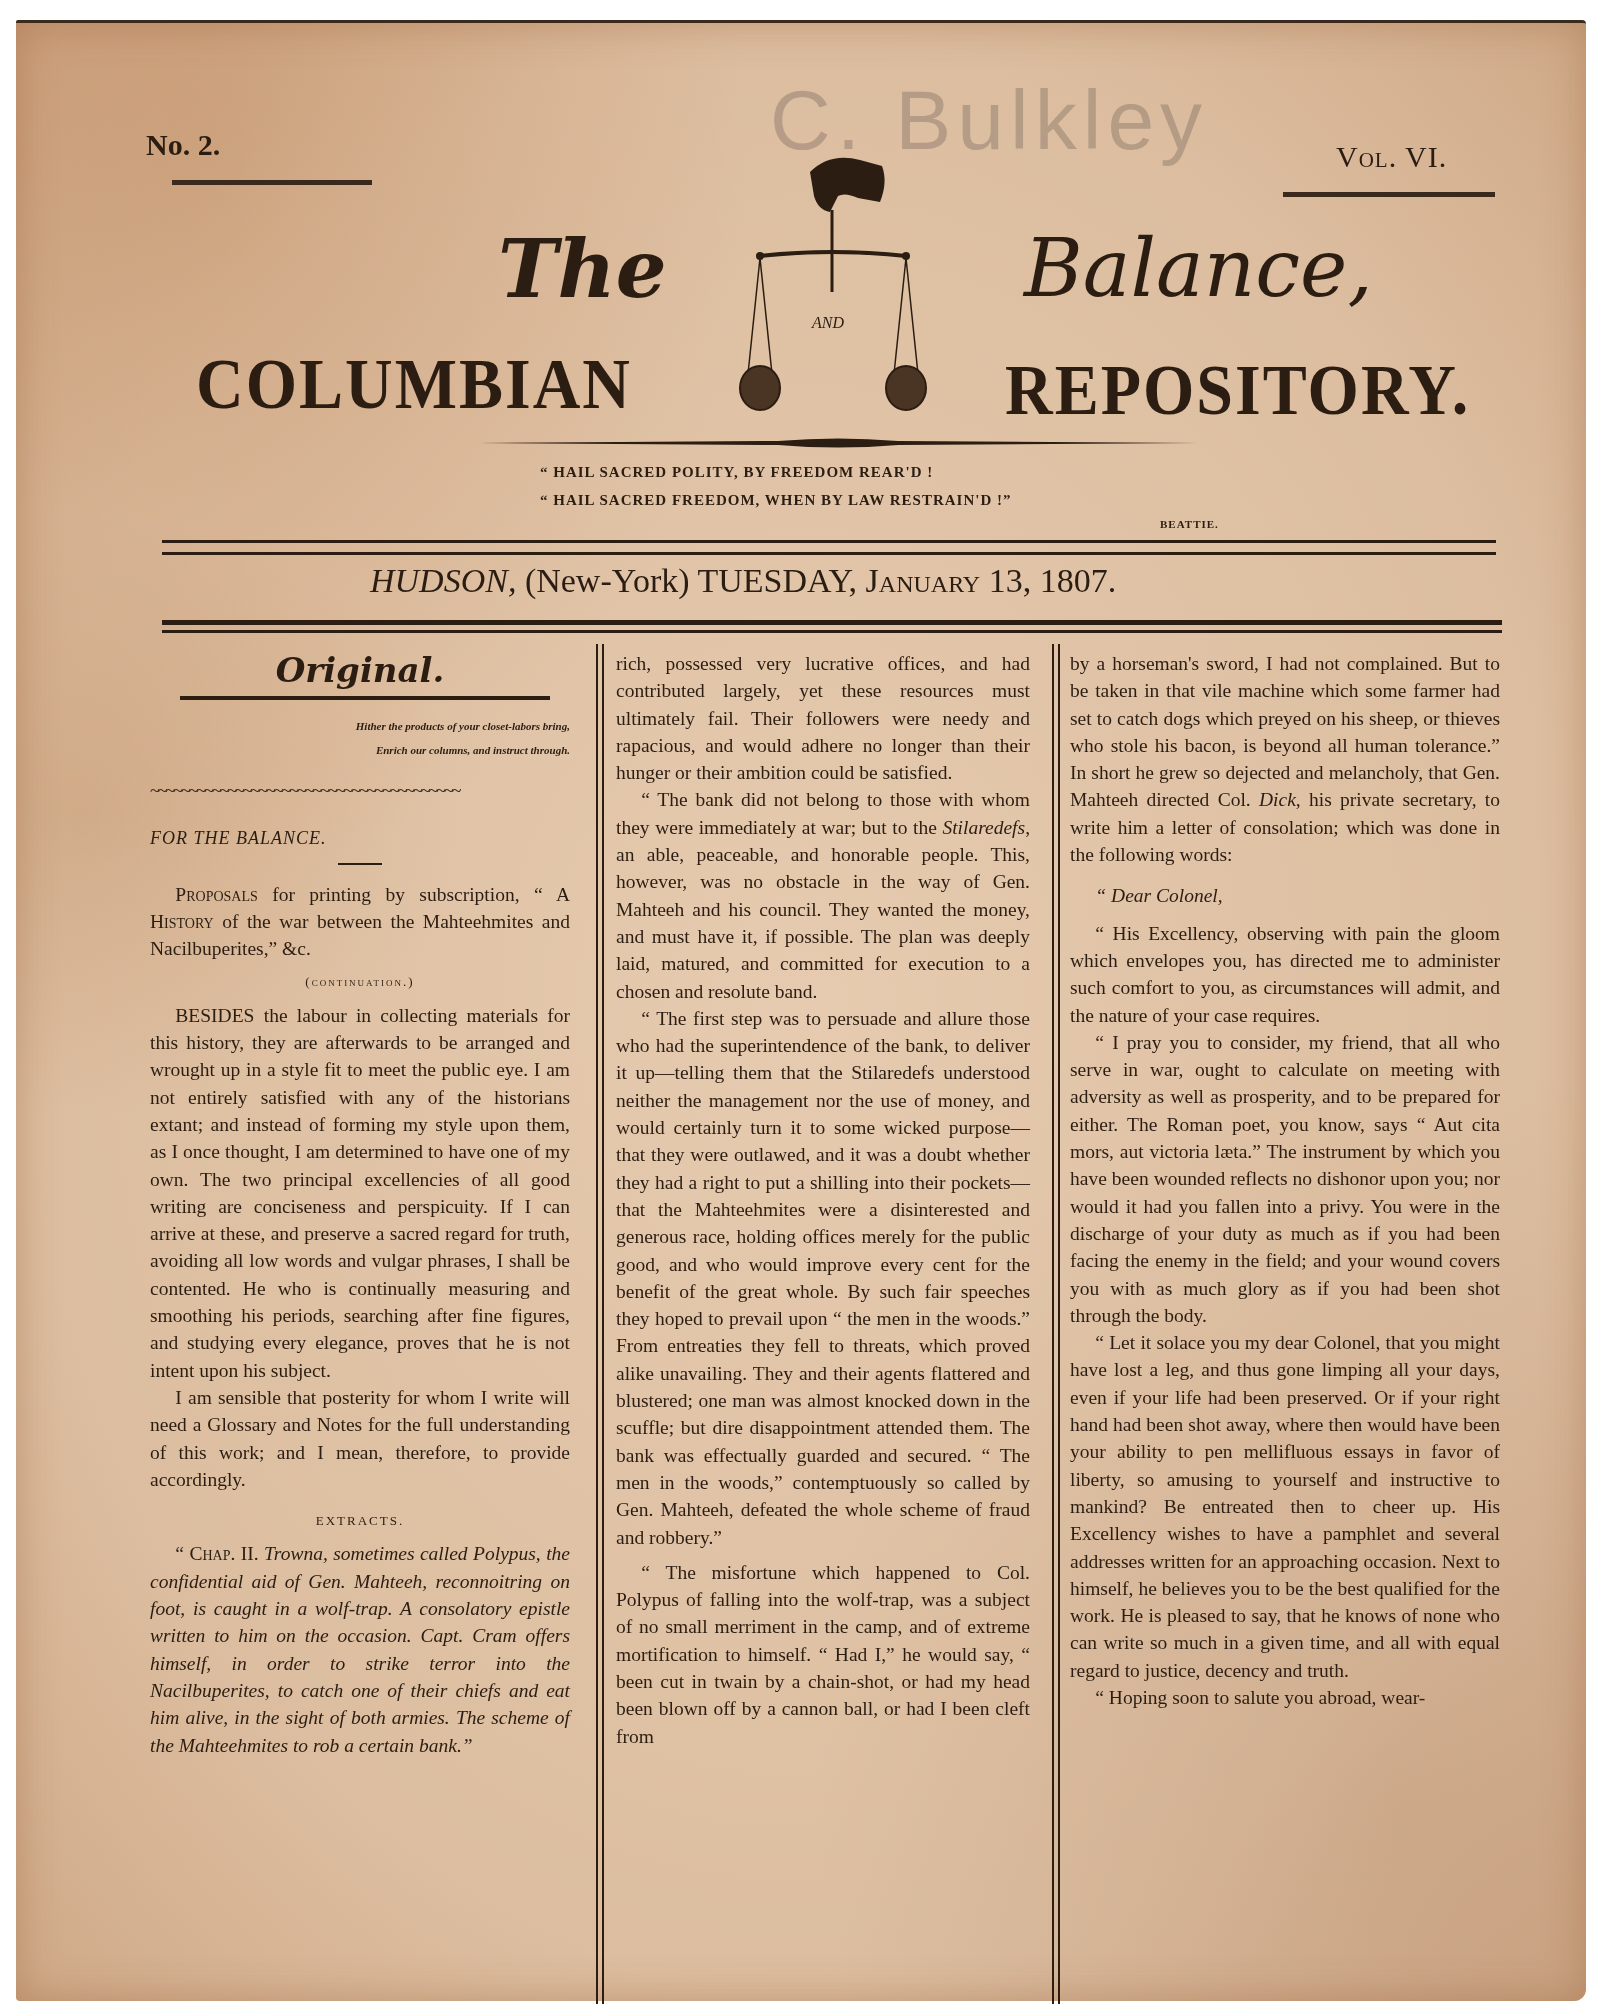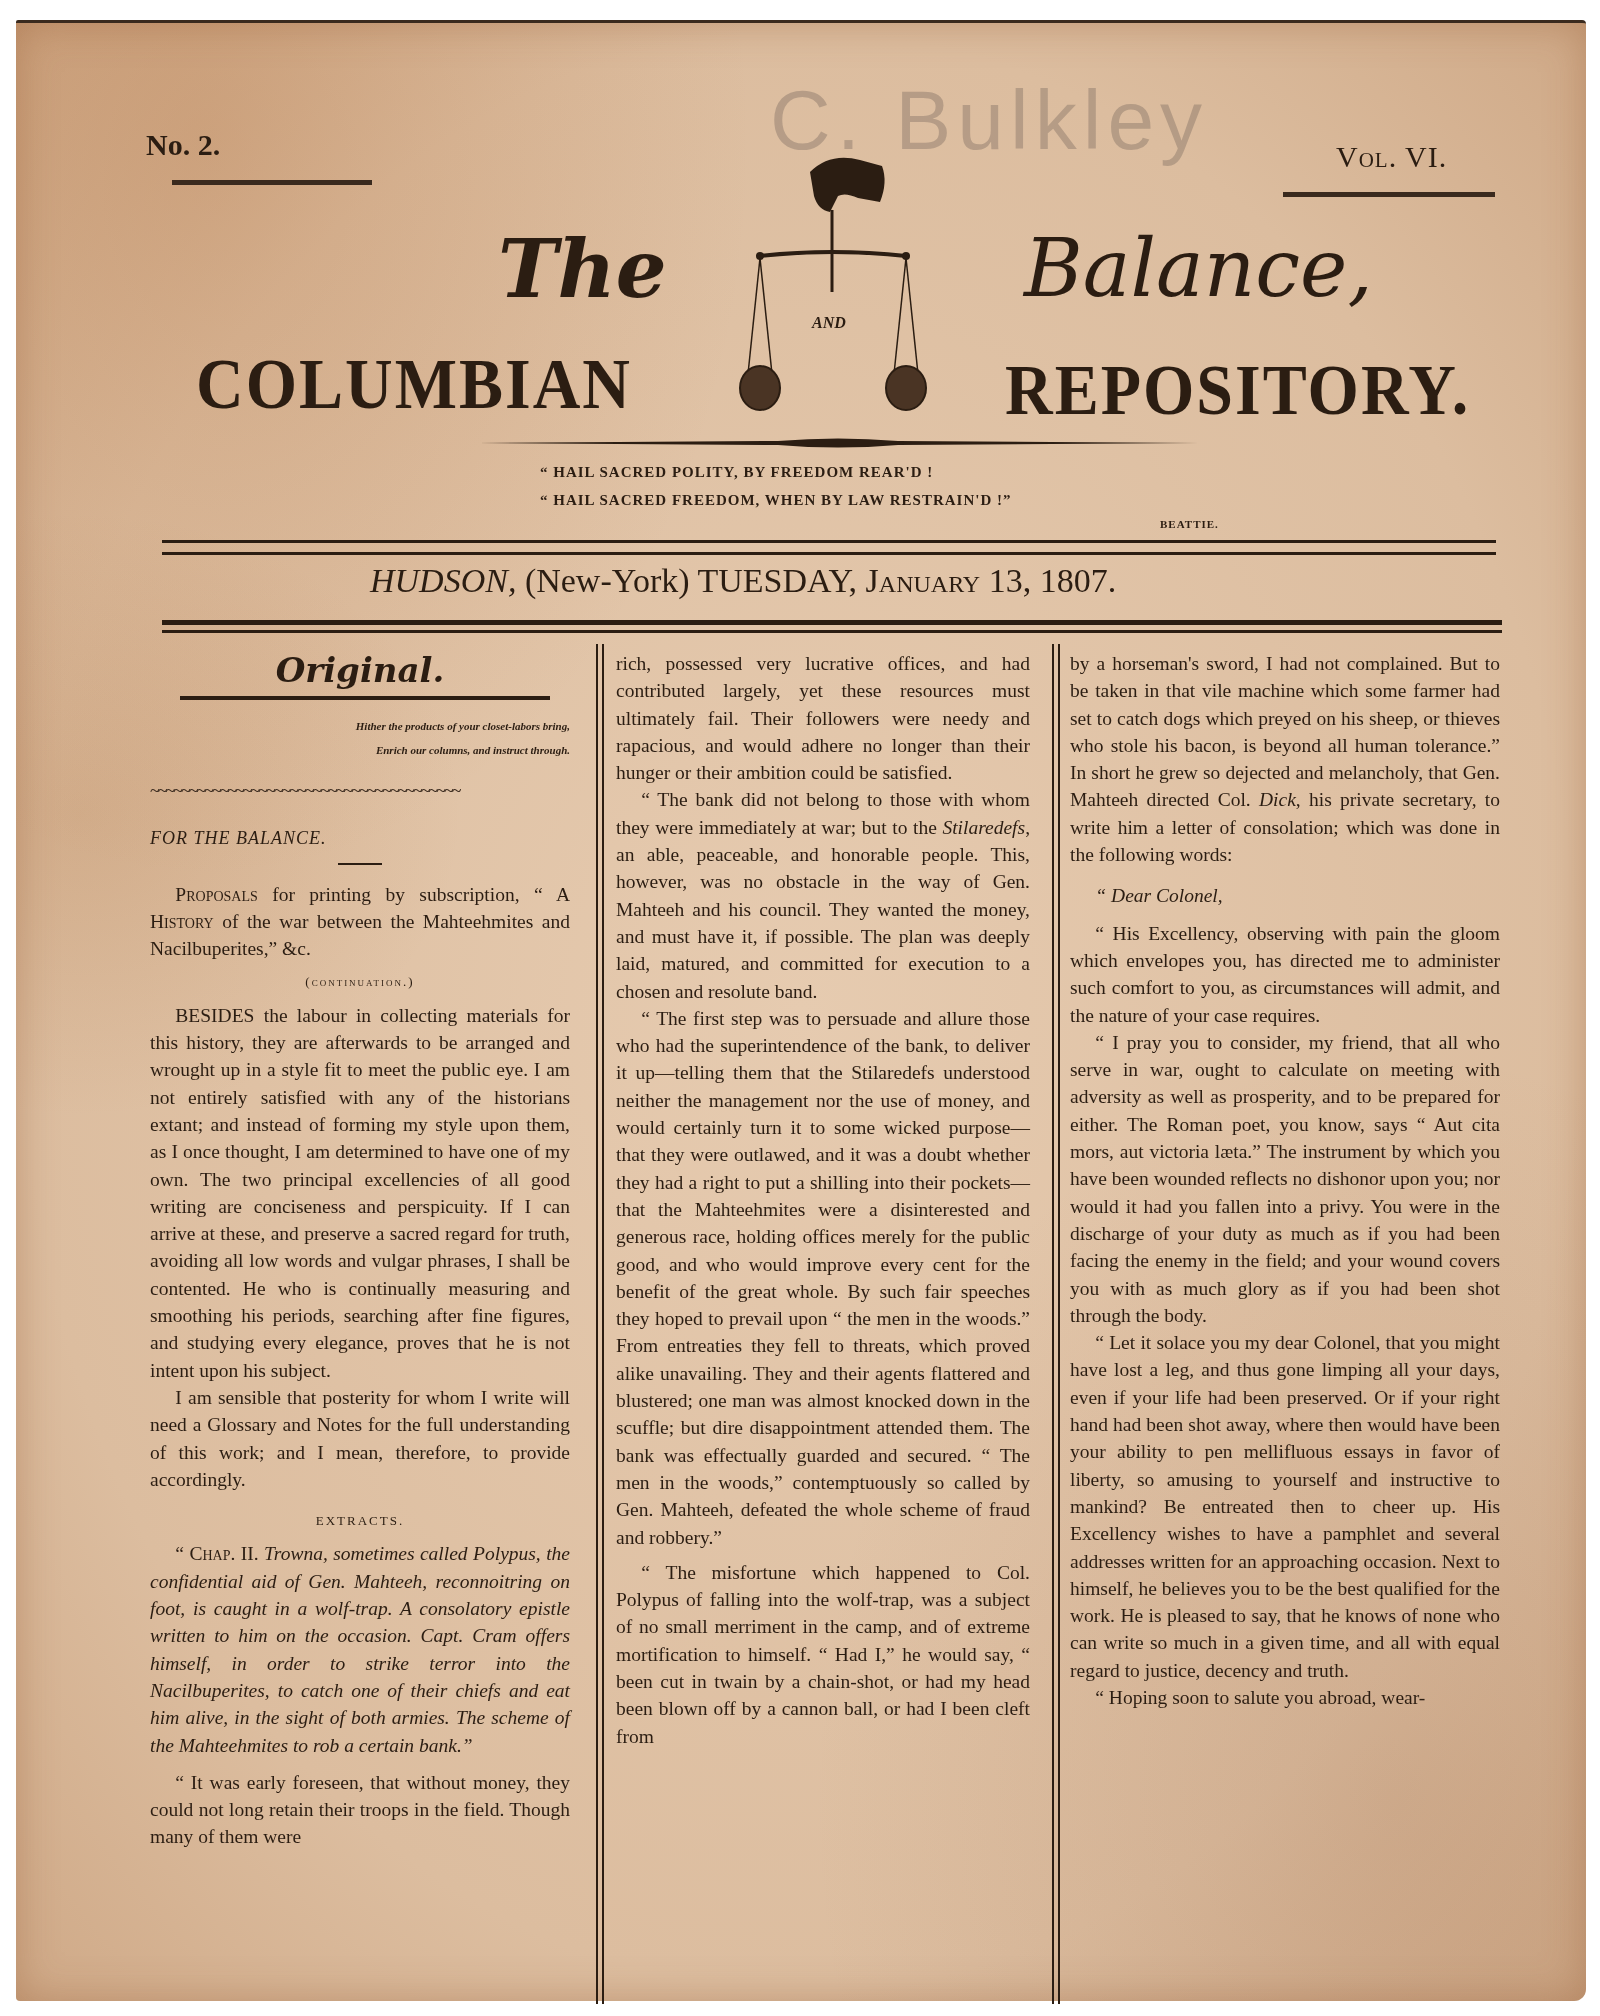--- a/index.html
+++ b/index.html
@@ -15,21 +15,21 @@
       border-radius: 2px 4px 12px 4px;
       box-shadow: inset 0 0 40px rgba(140,80,40,0.35);
     }
     .stamp { position: absolute; left: 770px; top: 72px; font-size: 84px; color: rgba(110,95,85,0.35); letter-spacing: 6px; font-family: "Liberation Sans", sans-serif; font-weight: 300; }
     .no-label { position: absolute; left: 146px; top: 128px; font-size: 30px; font-weight: bold; }
     .vol-label { position: absolute; left: 1336px; top: 140px; font-size: 30px; font-variant: small-caps; letter-spacing: 1px; }
     .under-no { position: absolute; left: 172px; top: 180px; width: 200px; height: 5px; background: #3a2a1e; }
     .under-vol { position: absolute; left: 1283px; top: 192px; width: 212px; height: 5px; background: #3a2a1e; }
     .title-the { position: absolute; left: 498px; top: 222px; font-size: 80px; font-weight: bold; font-family: "DejaVu Serif", serif; font-style: italic; }
     .title-balance { position: absolute; left: 1024px; top: 222px; font-size: 80px; font-weight: normal; font-family: "DejaVu Serif", serif; font-style: italic; }
-    .title-and { position: absolute; left: 812px; top: 314px; font-size: 16px; font-style: italic; font-weight: bold; }
+    .title-and { position: absolute; left: 812px; top: 314px; font-size: 16px; font-style: italic; font-weight: normal; }
     .title-columbian { position: absolute; left: 196px; top: 342px; font-size: 66px; font-weight: bold; letter-spacing: 2px; transform: scaleY(1.1); transform-origin: left top; }
     .title-repository { position: absolute; left: 1005px; top: 348px; font-size: 66px; font-weight: bold; letter-spacing: 2px; transform: scaleY(1.1); transform-origin: left top; }
     .scales { position: absolute; left: 710px; top: 152px; }
     .orn-rule { position: absolute; left: 478px; top: 436px; width: 720px; height: 14px; }
     .motto { position: absolute; left: 540px; top: 458px; font-size: 15px; letter-spacing: 1px; font-weight: bold; line-height: 28px; }
     .beattie { position: absolute; left: 1160px; top: 518px; font-size: 11px; font-weight: bold; letter-spacing: 1px; }
     .dbl-rule { position: absolute; left: 162px; height: 3px; background: #2b1d12; }
     .dateline { position: absolute; left: 370px; top: 562px; font-size: 34px; white-space: nowrap; }
     .dateline .city { font-style: italic; }
     .dateline .month { font-variant: small-caps; }
@@ -122,21 +122,20 @@
   </div>
   <div class="wavy">~~~~~~~~~~~~~~~~~~~~~~~~~~~~~~~~~~~~~~~~</div>
   <div class="for-balance">FOR THE BALANCE.</div>
   <div class="short-rule"></div>
   <p><span class="caps">Proposals</span><span> for printing by subscription, “ A </span><span class="caps">History</span><span> of the war between the Mahteehmites and Nacilbuperites,” &amp;c.</span></p>
   <div class="small-center">(continuation.)</div>
   <p><span>BESIDES</span><span> the labour in collecting materials for this history, they are afterwards to be arranged and wrought up in a style fit to meet the public eye. I am not entirely satisfied with any of the historians extant; and instead of forming my style upon them, as I once thought, I am determined to have one of my own. The two principal excellencies of all good writing are conciseness and perspicuity. If I can arrive at these, and preserve a sacred regard for truth, avoiding all low words and vulgar phrases, I shall be contented. He who is continually measuring and smoothing his periods, searching after fine figures, and studying every elegance, proves that he is not intent upon his subject.</span></p>
   <p>I am sensible that posterity for whom I write will need a Glossary and Notes for the full understanding of this work; and I mean, therefore, to provide accordingly.</p>
   <div class="small-center" style="margin-top:14px;">EXTRACTS.</div>
   <p><span class="caps">“ Chap. II.</span><span class="extract"> Trowna, sometimes called Polypus, the confidential aid of Gen. Mahteeh, reconnoitring on foot, is caught in a wolf-trap. A consolatory epistle written to him on the occasion. Capt. Cram offers himself, in order to strike terror into the Nacilbuperites, to catch one of their chiefs and eat him alive, in the sight of both armies. The scheme of the Mahteehmites to rob a certain bank.”</span></p>
-  <p style="margin-top:10px;">“ It was early foreseen, that without money, they could not long retain their troops in the field. Though many of them were</p>
 </div>
 
 <div class="col col2">
   <p class="noind">rich, possessed very lucrative offices, and had contributed largely, yet these resources must ultimately fail. Their followers were needy and rapacious, and would adhere no longer than their hunger or their ambition could be satisfied.</p>
   <p><span>“ The bank did not belong to those with whom they were immediately at war; but to the </span><span class="extract">Stilaredefs</span><span>, an able, peaceable, and honorable people. This, however, was no obstacle in the way of Gen. Mahteeh and his council. They wanted the money, and must have it, if possible. The plan was deeply laid, matured, and committed for execution to a chosen and resolute band.</span></p>
   <p>“ The first step was to persuade and allure those who had the superintendence of the bank, to deliver it up—telling them that the Stilaredefs understood neither the management nor the use of money, and would certainly turn it to some wicked purpose—that they were outlawed, and it was a doubt whether they had a right to put a shilling into their pockets—that the Mahteehmites were a disinterested and generous race, holding offices merely for the public good, and who would improve every cent for the benefit of the great whole. By such fair speeches they hoped to prevail upon “ the men in the woods.” From entreaties they fell to threats, which proved alike unavailing. They and their agents flattered and blustered; one man was almost knocked down in the scuffle; but dire disappointment attended them. The bank was effectually guarded and secured. “ The men in the woods,” contemptuously so called by Gen. Mahteeh, defeated the whole scheme of fraud and robbery.”</p>
   <p style="margin-top:8px;">“ The misfortune which happened to Col. Polypus of falling into the wolf-trap, was a subject of no small merriment in the camp, and of extreme mortification to himself. “ Had I,” he would say, “ been cut in twain by a chain-shot, or had my head been blown off by a cannon ball, or had I been cleft from</p>
 </div>
 
 <div class="col col3">

